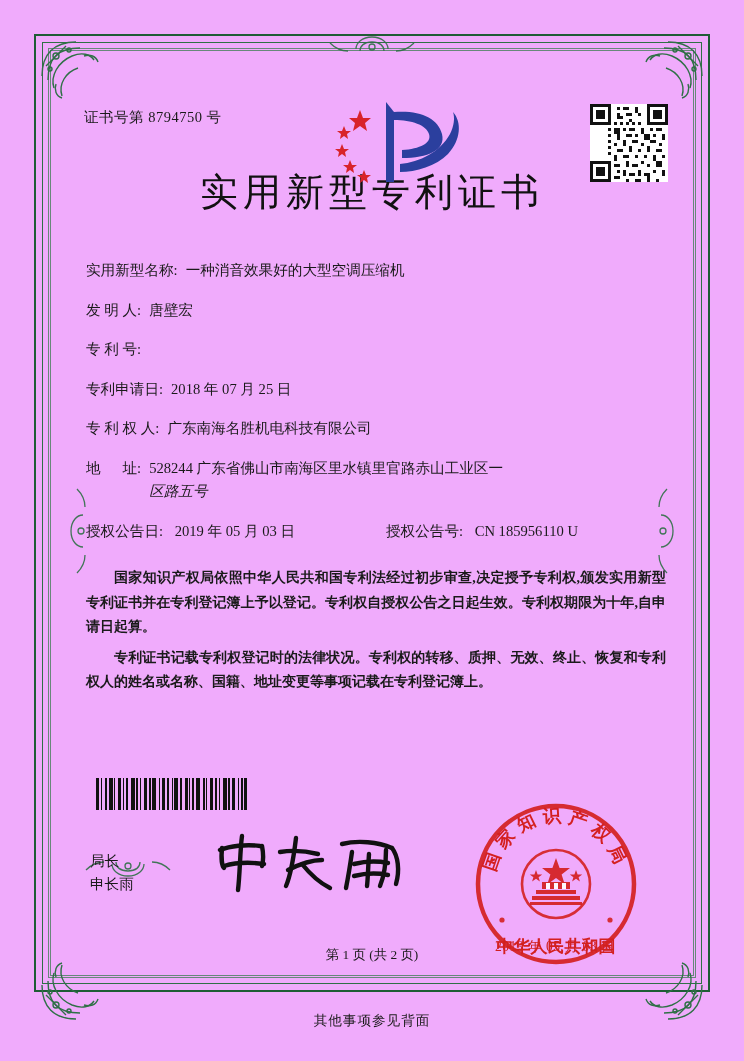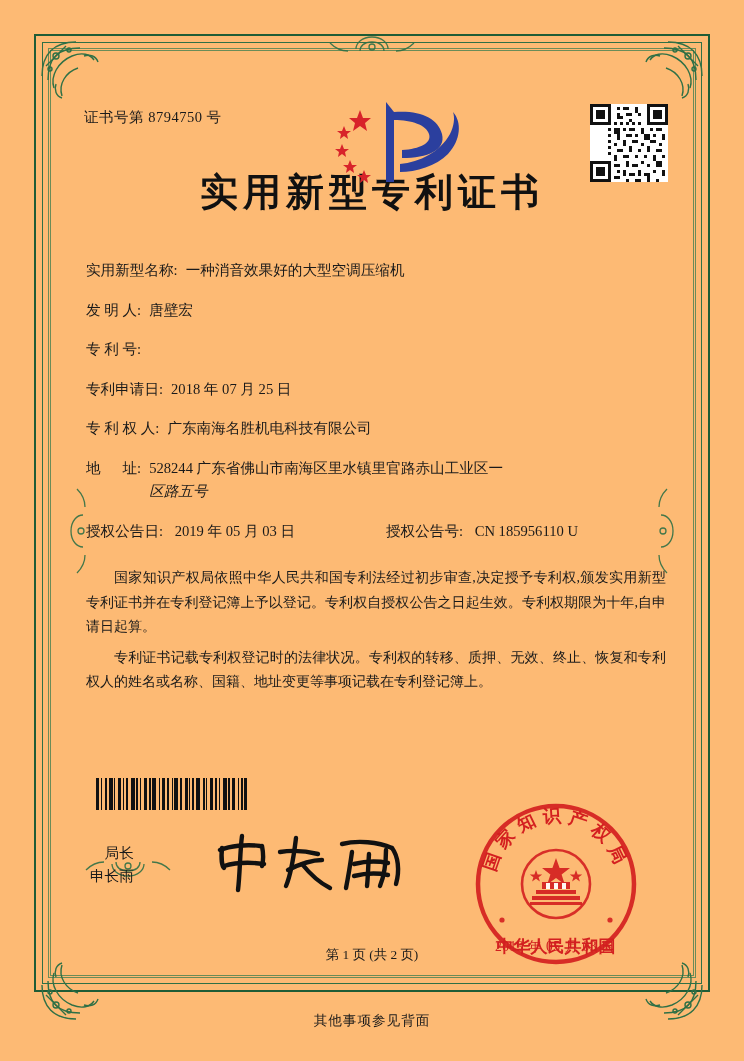--- a/index.html
+++ b/index.html
@@ -13,21 +13,21 @@
     font-family: "Liberation Serif", "DejaVu Serif", serif;
     color: #1a1a1a;
     position: relative;
     overflow: hidden;
   }
 
   
   .page {
     position: absolute;
     inset: 0;
-    background: #fdba74;
+    background: #f0abfc;
   }
 
   .border-outer {
     position: absolute;
     left: 34px;
     top: 34px;
     width: 676px;
     height: 958px;
     border: 2px solid #1f5c36;
     box-sizing: border-box;
@@ -108,21 +108,21 @@
     right: 8px;
     top: 26px;
     width: 78px;
     height: 78px;
   }
 
   .title {
     margin-top: 40px;
     text-align: center;
     font-size: 38px;
-    font-weight: bold;
+    font-weight: normal;
     letter-spacing: 5px;
     font-family: "DejaVu Serif", "Liberation Serif", serif;
     color: #111;
   }
 
   .fields {
     margin-top: 44px;
     margin-left: 18px;
     font-size: 14.6px;
     line-height: 1.2;
@@ -165,20 +165,21 @@
     margin-top: 26px;
     margin-left: 18px;
     margin-right: 10px;
     font-size: 14px;
     line-height: 1.75;
     text-align: justify;
   }
   .paragraphs p {
     margin: 0 0 6px 0;
     text-indent: 2em;
+    font-weight: bold;
   }
 
   
   .bottom {
     position: absolute;
     left: 0;
     top: 700px;
     width: 608px;
     height: 180px;
   }
@@ -194,24 +195,23 @@
   }
   .barcode i {
     display: block;
     background: #111;
     height: 100%;
   }
 
   .director {
     position: absolute;
     left: 22px;
-    top: 64px;
+    top: 72px;
     font-size: 14.6px;
     line-height: 1.55;
-    text-align: right;
   }
 
   .signature {
     position: absolute;
     left: 138px;
     top: 52px;
     width: 210px;
     height: 66px;
   }
 

